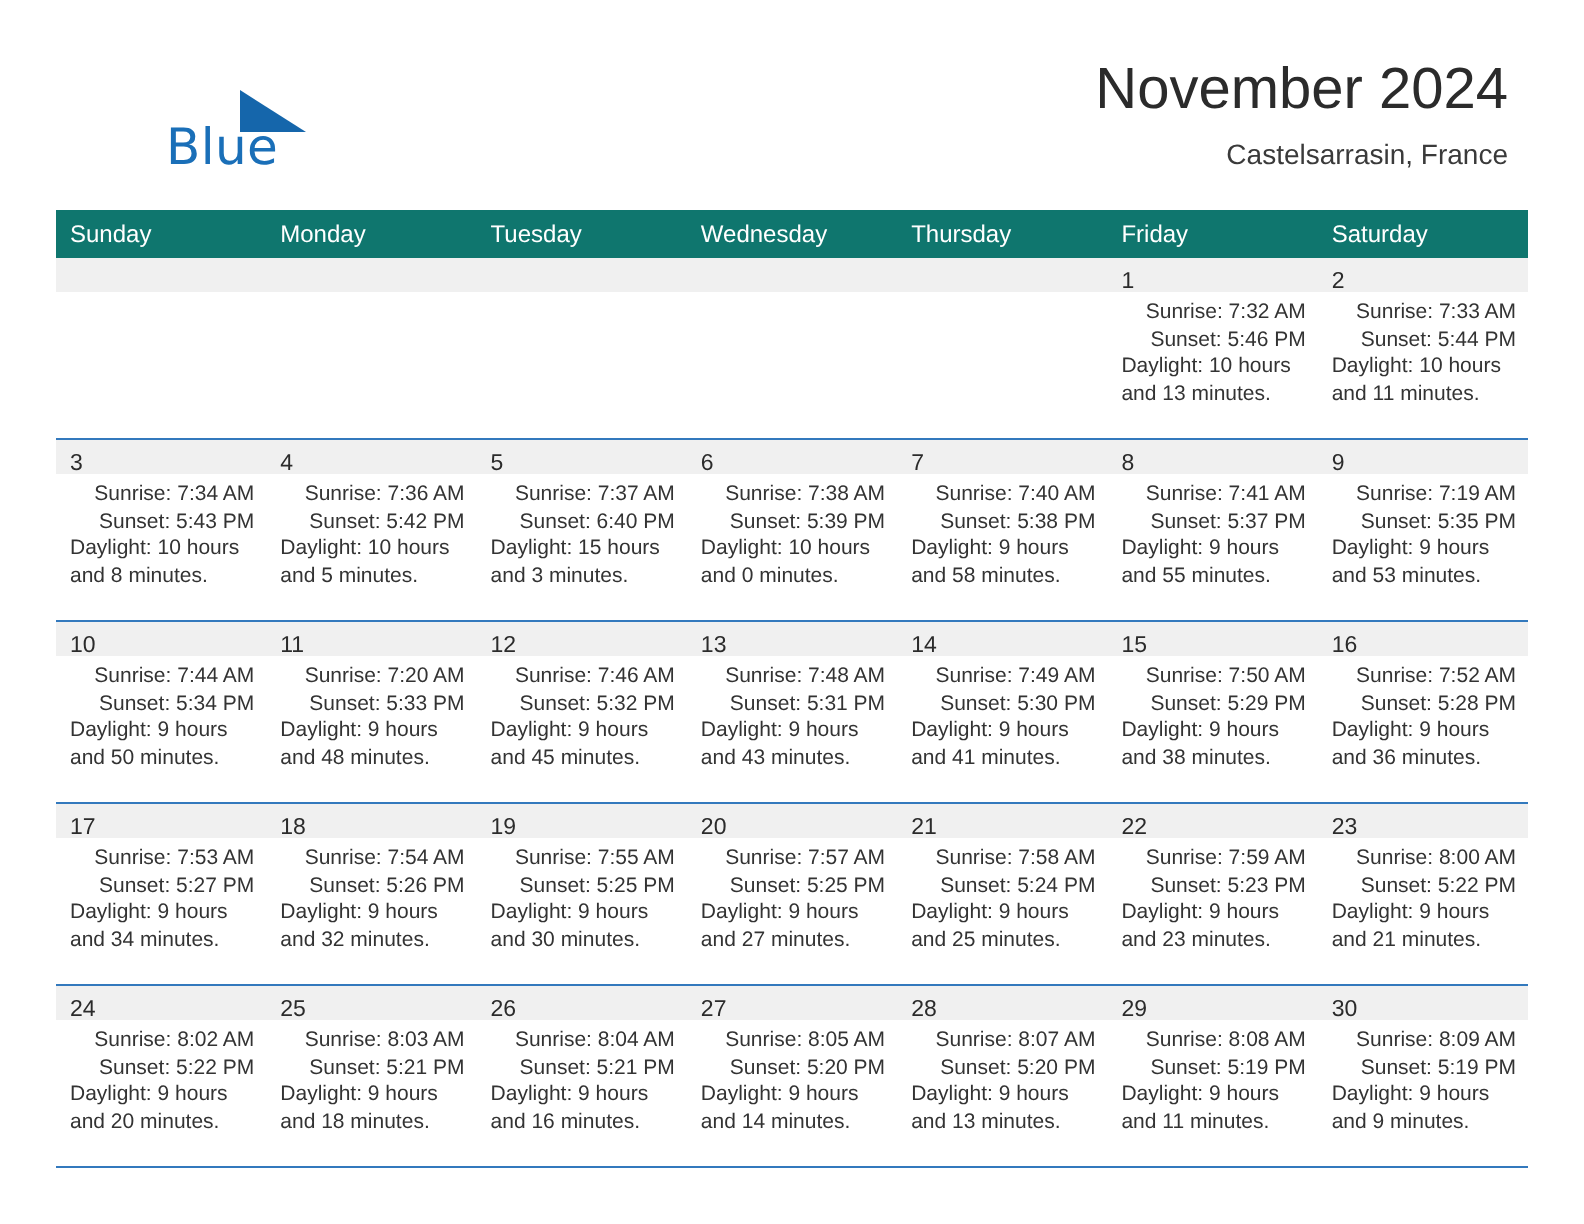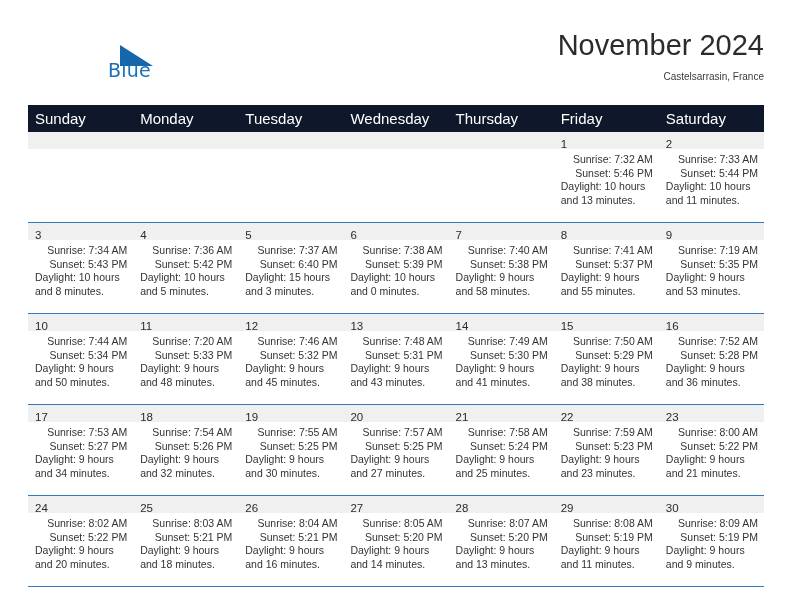--- a/index.html
+++ b/index.html
@@ -41,74 +41,74 @@
     left: 0;
     top: 0;
     font-size: 25px;
     letter-spacing: 0.2px;
     color: #231f20;
     font-family: "DejaVu Sans", sans-serif;
     font-weight: 400;
   }
   .brand-blue {
     position: absolute;
-    left: 75px;
+    left: 50px;
     top: 26px;
-    font-size: 19px;
+    font-size: 25px;
     letter-spacing: 0.2px;
     color: #1a6fb8;
     font-family: "DejaVu Sans", sans-serif;
     font-weight: 400;
   }
   .brand-flag {
     position: absolute;
     left: 87px;
     top: 12px;
     width: 0;
     height: 0;
     border-left: 33px solid #1566ab;
     border-top: 21px solid transparent;
   }
 
   .title-block {
     position: absolute;
-    right: 0;
+    right: 10px;
     top: 0;
     text-align: right;
   }
   .cal-title {
     font-size: 29px;
     font-weight: 400;
     color: #2b2b2b;
     line-height: 34px;
     font-family: "Liberation Sans", sans-serif;
     white-space: nowrap;
   }
   .cal-subtitle {
-    font-size: 10px;
+    font-size: 14px;
     font-weight: 400;
     color: #3a3a3a;
     line-height: 22px;
     margin-top: 4px;
     white-space: nowrap;
   }
 
   
   .calendar {
     position: absolute;
     left: 28px;
     top: 105px;
     width: 736px;
     border-collapse: collapse;
     table-layout: fixed;
   }
   .dow-row th {
-    background: #0f172a;
+    background: #0f766e;
     color: #ffffff;
-    font-size: 15px;
+    font-size: 12px;
     font-weight: normal;
     text-align: left;
     padding: 5px 0 5px 7px;
     height: 11px;
     border: none;
   }
   .week-row {
     height: 90px;
   }
   .day-cell {

